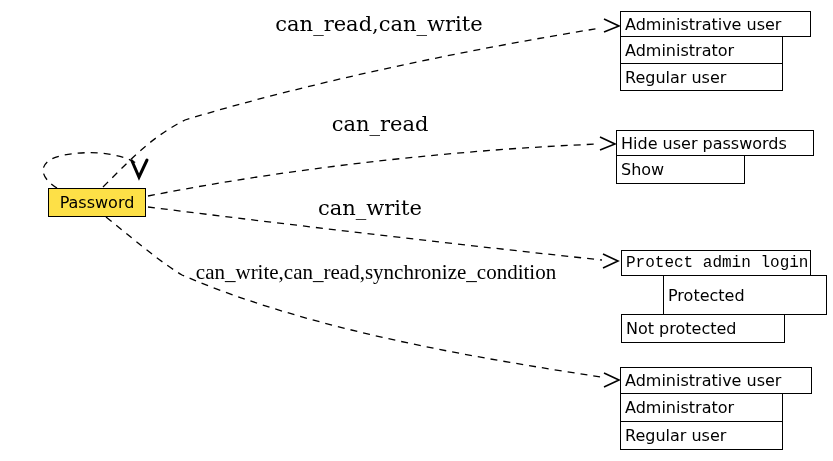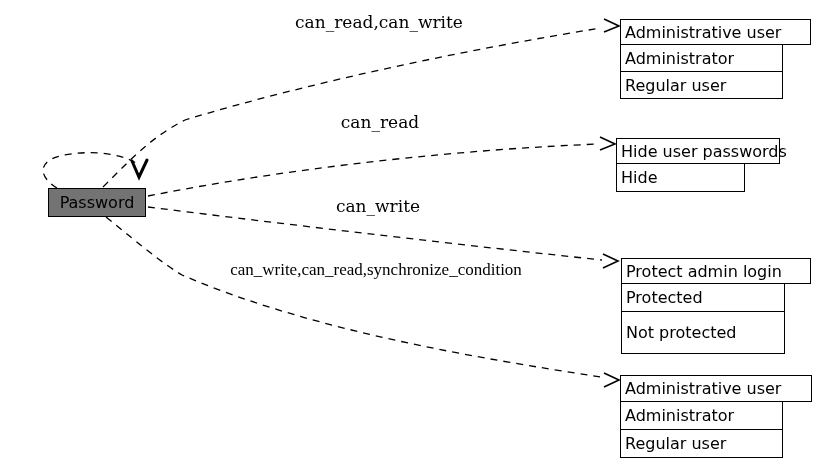--- a/index.html
+++ b/index.html
@@ -33,54 +33,54 @@
     stroke-width: 1.6;
     stroke-linejoin: miter;
   }
   .arrowhead.bold {
     stroke-width: 3;
     stroke-linecap: round;
   }
   .node-box {
     position: absolute;
     border: 1px solid #000000;
-    background: #737373;
+    background: #fde047;
     box-sizing: border-box;
     display: flex;
     align-items: center;
     justify-content: center;
     font-size: 16px;
     color: #000000;
     white-space: nowrap;
   }
   .edge-label {
     position: absolute;
     transform: translateX(-50%);
     font-family: "DejaVu Serif", serif;
-    font-size: 17px;
+    font-size: 21px;
     color: #000000;
     white-space: nowrap;
   }
   .gv-table {
     position: absolute;
   }
   .gv-cell {
     border: 1px solid #000000;
     background: #ffffff;
     box-sizing: border-box;
     display: flex;
     align-items: center;
     padding-left: 4px;
     font-size: 16px;
     color: #000000;
     white-space: nowrap;
     margin-top: -1px;
   }
   .gv-cell:first-child {
-    margin-top: 8px;
+    margin-top: 0;
   }
 </style>
 </head>
 <body>
 
 <div class="canvas">
 
   <svg class="edges-layer" width="833" height="461" viewBox="0 0 833 461" xmlns="http://www.w3.org/2000/svg">
 
     <path class="edge" d="M 103 187 C 135 155 152 137 185 120 C 310 82 470 49 601 28"></path>
@@ -98,38 +98,38 @@
     <path class="edge" d="M 57 188 C 40 178 36 162 60 156 C 85 150 118 152 136 163"></path>
     <polyline class="arrowhead bold" points="132,161 139,177 147,160"></polyline>
   </svg>
 
   <div class="node-box" style="left:48px; top:188px; width:98px; height:29px;">
     <span>Password</span>
   </div>
 
   <div class="edge-label" style="left:379px; top:12px;">can_read,can_write</div>
   <div class="edge-label" style="left:380px; top:112px;">can_read</div>
-  <div class="edge-label" style="left:378px; top:196px;">can_write</div>
+  <div class="edge-label" style="left:370px; top:196px;">can_write</div>
   <div class="edge-label" style="left:376px; top:260px;font-family:Liberation Serif, serif;">can_write,can_read,synchronize_condition</div>
 
   <div class="gv-table" style="left:620px; top:11px;">
     <div class="gv-cell" style="width:191px; height:26px;">Administrative user</div>
     <div class="gv-cell" style="width:163px; height:28px;">Administrator</div>
     <div class="gv-cell" style="width:163px; height:28px;">Regular user</div>
   </div>
 
   <div class="gv-table" style="left:616px; top:130px;">
-    <div class="gv-cell" style="width:164px; height:26px;">Hide user passwords</div>
-    <div class="gv-cell" style="width:129px; height:29px;">Hide</div>
+    <div class="gv-cell" style="width:198px; height:26px;">Hide user passwords</div>
+    <div class="gv-cell" style="width:129px; height:29px;">Show</div>
   </div>
 
   <div class="gv-table" style="left:621px; top:250px;">
-    <div class="gv-cell" style="width:190px; height:26px;">Protect admin login</div>
-    <div class="gv-cell" style="width:164px; height:29px;">Protected</div>
-    <div class="gv-cell" style="width:164px; height:43px;">Not protected</div>
+    <div class="gv-cell" style="width:190px; height:26px;font-family:Liberation Mono, monospace;">Protect admin login</div>
+    <div class="gv-cell" style="width:164px; height:40px;margin-left:42px;">Protected</div>
+    <div class="gv-cell" style="width:164px; height:29px;">Not protected</div>
   </div>
 
   <div class="gv-table" style="left:620px; top:367px;">
     <div class="gv-cell" style="width:192px; height:27px;">Administrative user</div>
     <div class="gv-cell" style="width:163px; height:29px;">Administrator</div>
     <div class="gv-cell" style="width:163px; height:29px;">Regular user</div>
   </div>
 
 </div>
 

